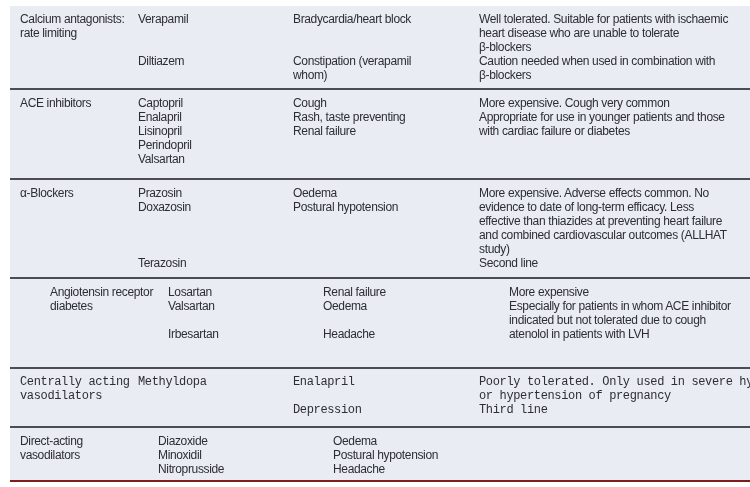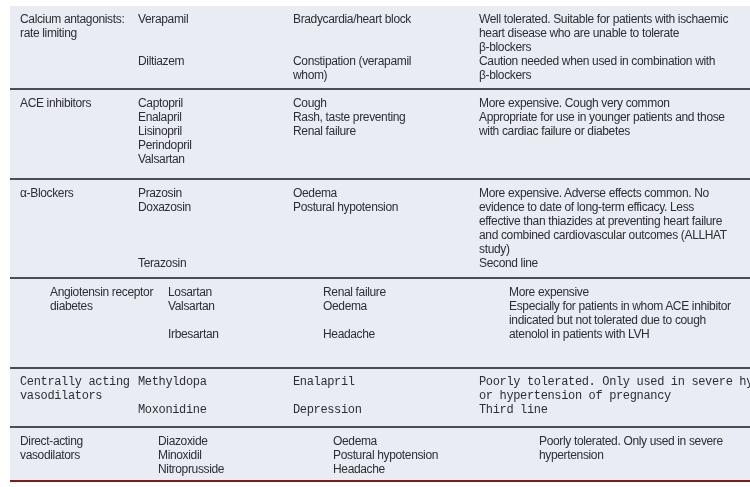--- a/index.html
+++ b/index.html
@@ -144,21 +144,20 @@
         </div>
   </div>
       <div class="trow">
     <div class="cell">
           <div class="line">Centrally acting</div>
           <div class="line">vasodilators</div>
         </div>
     <div class="cell">
           <div class="line">Methyldopa</div>
           <div class="line">&nbsp;</div>
-          <div class="line">Moxonidine</div>
         </div>
     <div class="cell">
           <div class="line">Enalapril</div>
           <div class="line">&nbsp;</div>
           <div class="line">Depression</div>
         </div>
     <div class="cell">
           <div class="line">Poorly tolerated. Only used in severe hypertension</div>
           <div class="line">or hypertension of pregnancy</div>
           <div class="line">Third line</div>
@@ -172,19 +171,15 @@
     <div class="cell">
           <div class="line">Diazoxide</div>
           <div class="line">Minoxidil</div>
           <div class="line">Nitroprusside</div>
         </div>
     <div class="cell">
           <div class="line">Oedema</div>
           <div class="line">Postural hypotension</div>
           <div class="line">Headache</div>
         </div>
-    <div class="cell">
-          <div class="line">Poorly tolerated. Only used in severe</div>
-          <div class="line">hypertension</div>
-        </div>
   </div>
     </div>
 </div>
 
 </body></html>

